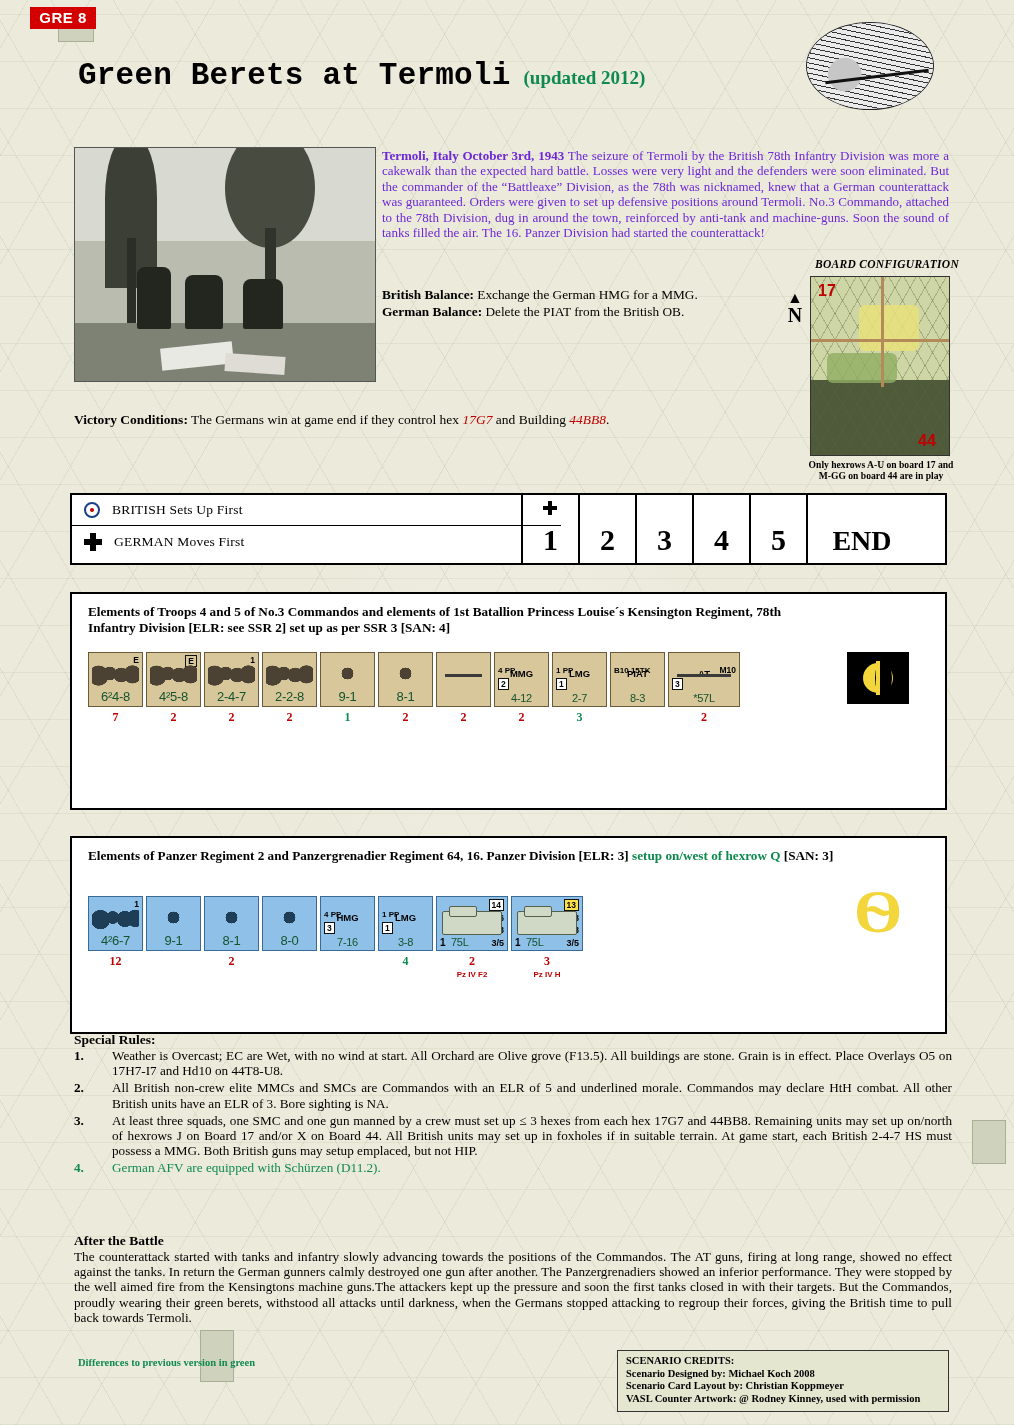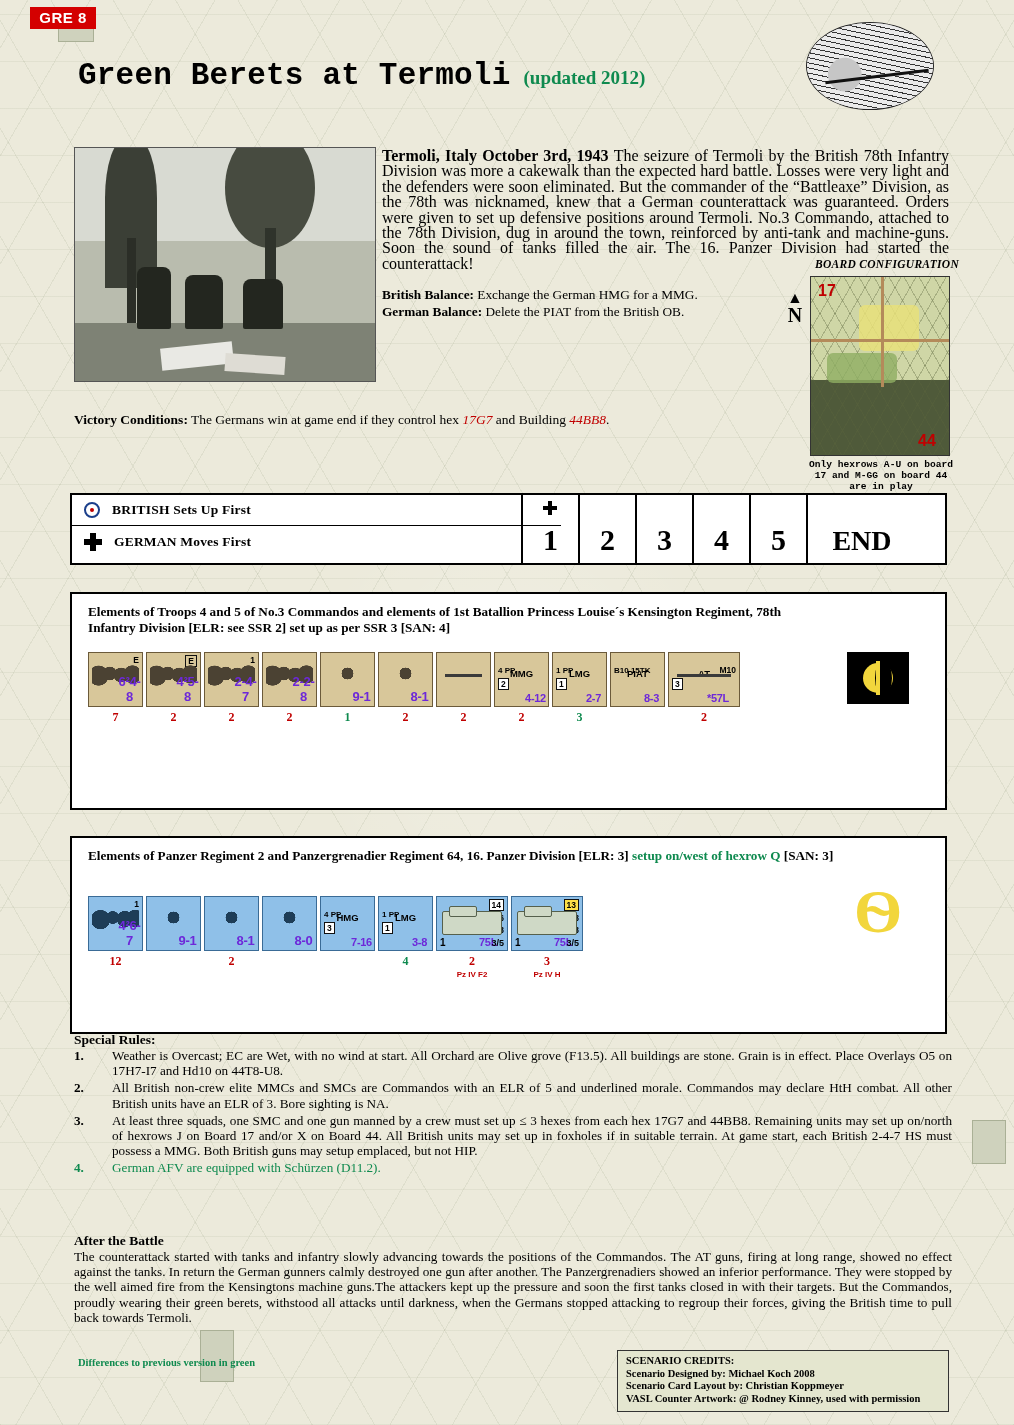--- a/index.html
+++ b/index.html
@@ -72,21 +72,21 @@
   .photo .soldier { position:absolute; bottom:52px; background:#23261f; border-radius:8px 8px 2px 2px; }
   .photo .s1 { left:62px; width:34px; height:62px; }
   .photo .s2 { left:110px; width:38px; height:54px; }
   .photo .s3 { left:168px; width:40px; height:50px; }
   .photo .paper { position:absolute; left:86px; bottom:14px; width:72px; height:22px; background:#e9e9e4; transform:rotate(-6deg); }
   .photo .paper2 { position:absolute; left:150px; bottom:8px; width:60px; height:18px; background:#dedcd4; transform:rotate(4deg); }
 
   
   .intro {
     position:absolute; left:382px; top:148px; width:567px;
-    font-size:16px; line-height:15.4px; text-align:justify; color:#000000;
+    font-size:13px; line-height:15.4px; text-align:justify; color:#6d28d9;
   }
   .intro b { font-weight:bold; }
 
   .balance {
     position:absolute; left:382px; top:286px; width:420px;
     font-size:13.3px; line-height:17px;
   }
   .balance b { font-weight:bold; }
 
   .victory {
@@ -118,29 +118,29 @@
   .bm-num { position:absolute; font-weight:bold; font-size:16px; color:#c00000; font-family:"Liberation Sans", sans-serif; }
   .bm-17 { left:818px; top:282px; }
   .bm-44 { left:918px; top:432px; }
   .north {
     position:absolute; left:781px; top:292px; width:28px; text-align:center;
     font-size:20px; font-weight:bold; font-family:"Liberation Serif", serif;
   }
   .north .arrow { display:block; font-size:16px; line-height:12px; }
   .boardnote {
     position:absolute; left:806px; top:459px; width:150px; text-align:center;
-    font-size:9.6px; line-height:11px; font-weight:bold;font-family:Liberation Mono, monospace;
+    font-size:9.6px; line-height:11px; font-weight:bold;
   }
 
   
   .turntrack {
     position:absolute; left:70px; top:493px; width:877px; height:72px;
     border:2px solid #000; background:#fff;
   }
-  .tt-left { position:absolute; left:0; top:0; width:489px; height:100%;font-weight:bold; }
+  .tt-left { position:absolute; left:0; top:0; width:489px; height:100%; }
   .tt-row { height:31px; border-bottom:1px solid #000; display:flex; align-items:center; padding-left:12px; }
   .tt-row:last-child { border-bottom:none; }
   .tt-row span.lab { font-size:13.5px; margin-left:12px; letter-spacing:.2px; }
   .roundel { width:16px; height:16px; border-radius:50%; background:#fff; border:2px solid #1b3f8b; position:relative; }
   .roundel:after { content:""; position:absolute; left:4px; top:4px; width:4px; height:4px; border-radius:50%; background:#c00000; }
   .balkenkreuz { width:18px; height:18px; position:relative; }
   .balkenkreuz:before, .balkenkreuz:after { content:""; position:absolute; background:#000; }
   .balkenkreuz:before { left:6px; top:0; width:6px; height:18px; }
   .balkenkreuz:after { left:0; top:6px; width:18px; height:6px; }
   .tt-cells { position:absolute; left:449px; top:0; height:100%; display:flex; }
@@ -190,21 +190,21 @@
   }
   .ctr.ger .fig {
     background:
       radial-gradient(circle at 18% 62%, #1e3d57 0 22%, transparent 23%),
       radial-gradient(circle at 44% 55%, #1e3d57 0 20%, transparent 21%),
       radial-gradient(circle at 70% 60%, #1e3d57 0 21%, transparent 22%),
       radial-gradient(circle at 92% 58%, #1e3d57 0 18%, transparent 19%);
   }
   .ctr .vals {
     position:absolute; left:0; right:0; bottom:2px; text-align:center;
-    font-size:13px; font-weight:bold; color:#6d28d9; letter-spacing:-.3px;padding-left:28px;
+    font-size:13px; font-weight:normal; color:#14532d; letter-spacing:-.3px;
   }
   .ctr .vals.small { font-size:11px; }
   .ctr .tr { position:absolute; right:3px; top:2px; font-size:8.5px; font-weight:bold; }
   .ctr .tr.boxed { border:1px solid #111; padding:0 2px; }
   .ctr .toplab { position:absolute; left:0; right:0; top:2px; text-align:center; font-size:9.5px; font-weight:bold;margin-top:13px; }
   .ctr .leftcol { position:absolute; left:3px; top:14px; font-size:8px; line-height:8.6px; font-weight:bold; }
   .ctr .boxnum {
     position:absolute; left:3px; bottom:16px; border:1px solid #111; background:#fff;
     font-size:8.5px; padding:0 2px; font-weight:bold;
   }

